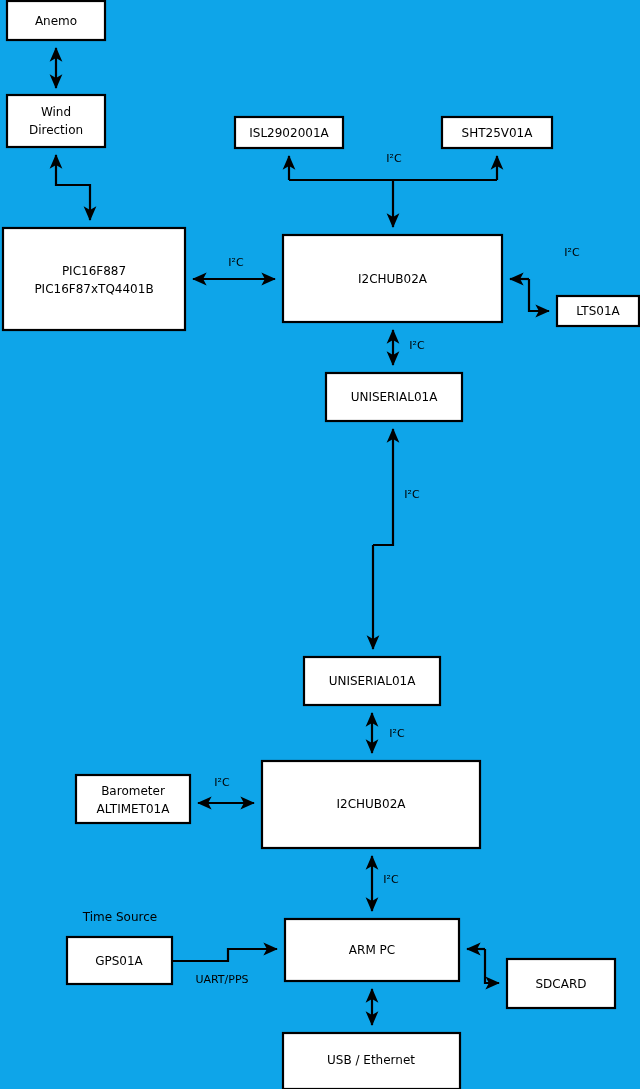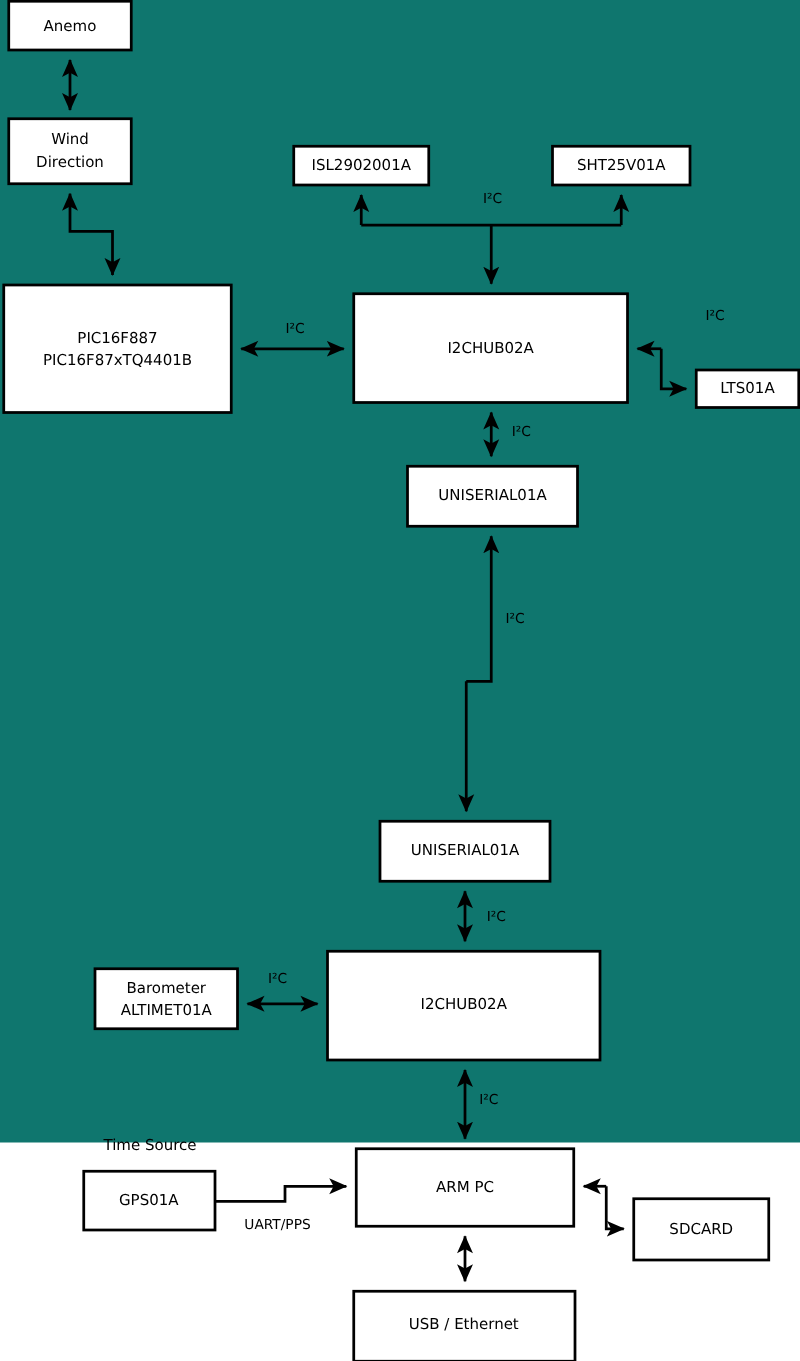--- a/index.html
+++ b/index.html
@@ -10,22 +10,22 @@
   }
   body {
     width: 640px;
     height: 1089px;
     overflow: hidden;
     font-family: "DejaVu Sans", sans-serif;
   }
   #diagram-root {
     position: relative;
     width: 640px;
-    height: 914px;
-    background: #0f766e;
+    height: 1089px;
+    background: #0ea5e9;
   }
   svg.diagram {
     display: block;
     width: 640px;
     height: 1089px;
   }
   .node-box {
     fill: #ffffff;
     stroke: #000000;
     stroke-width: 2.2;

